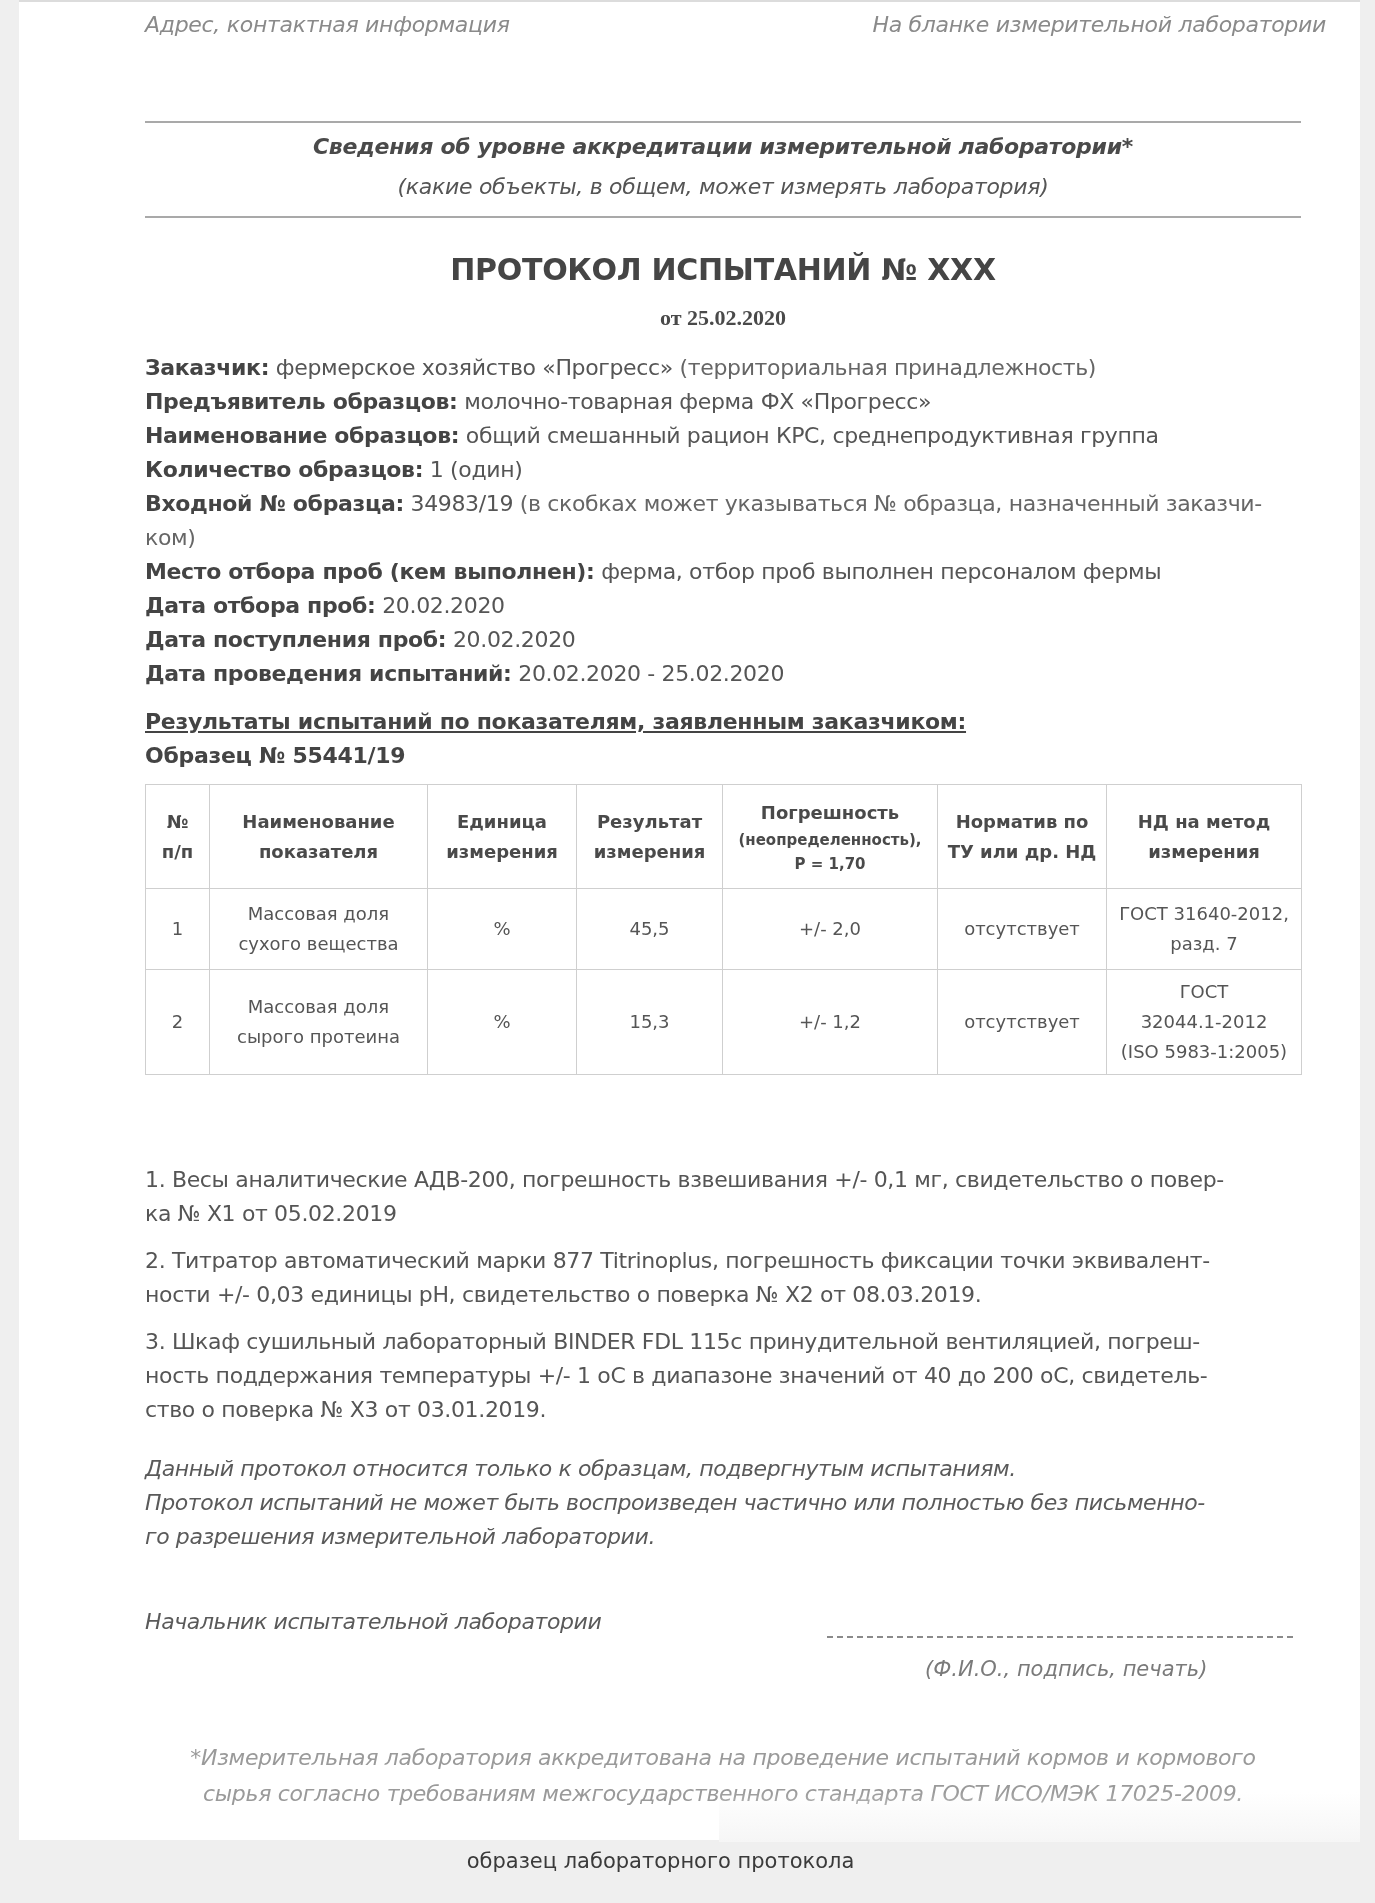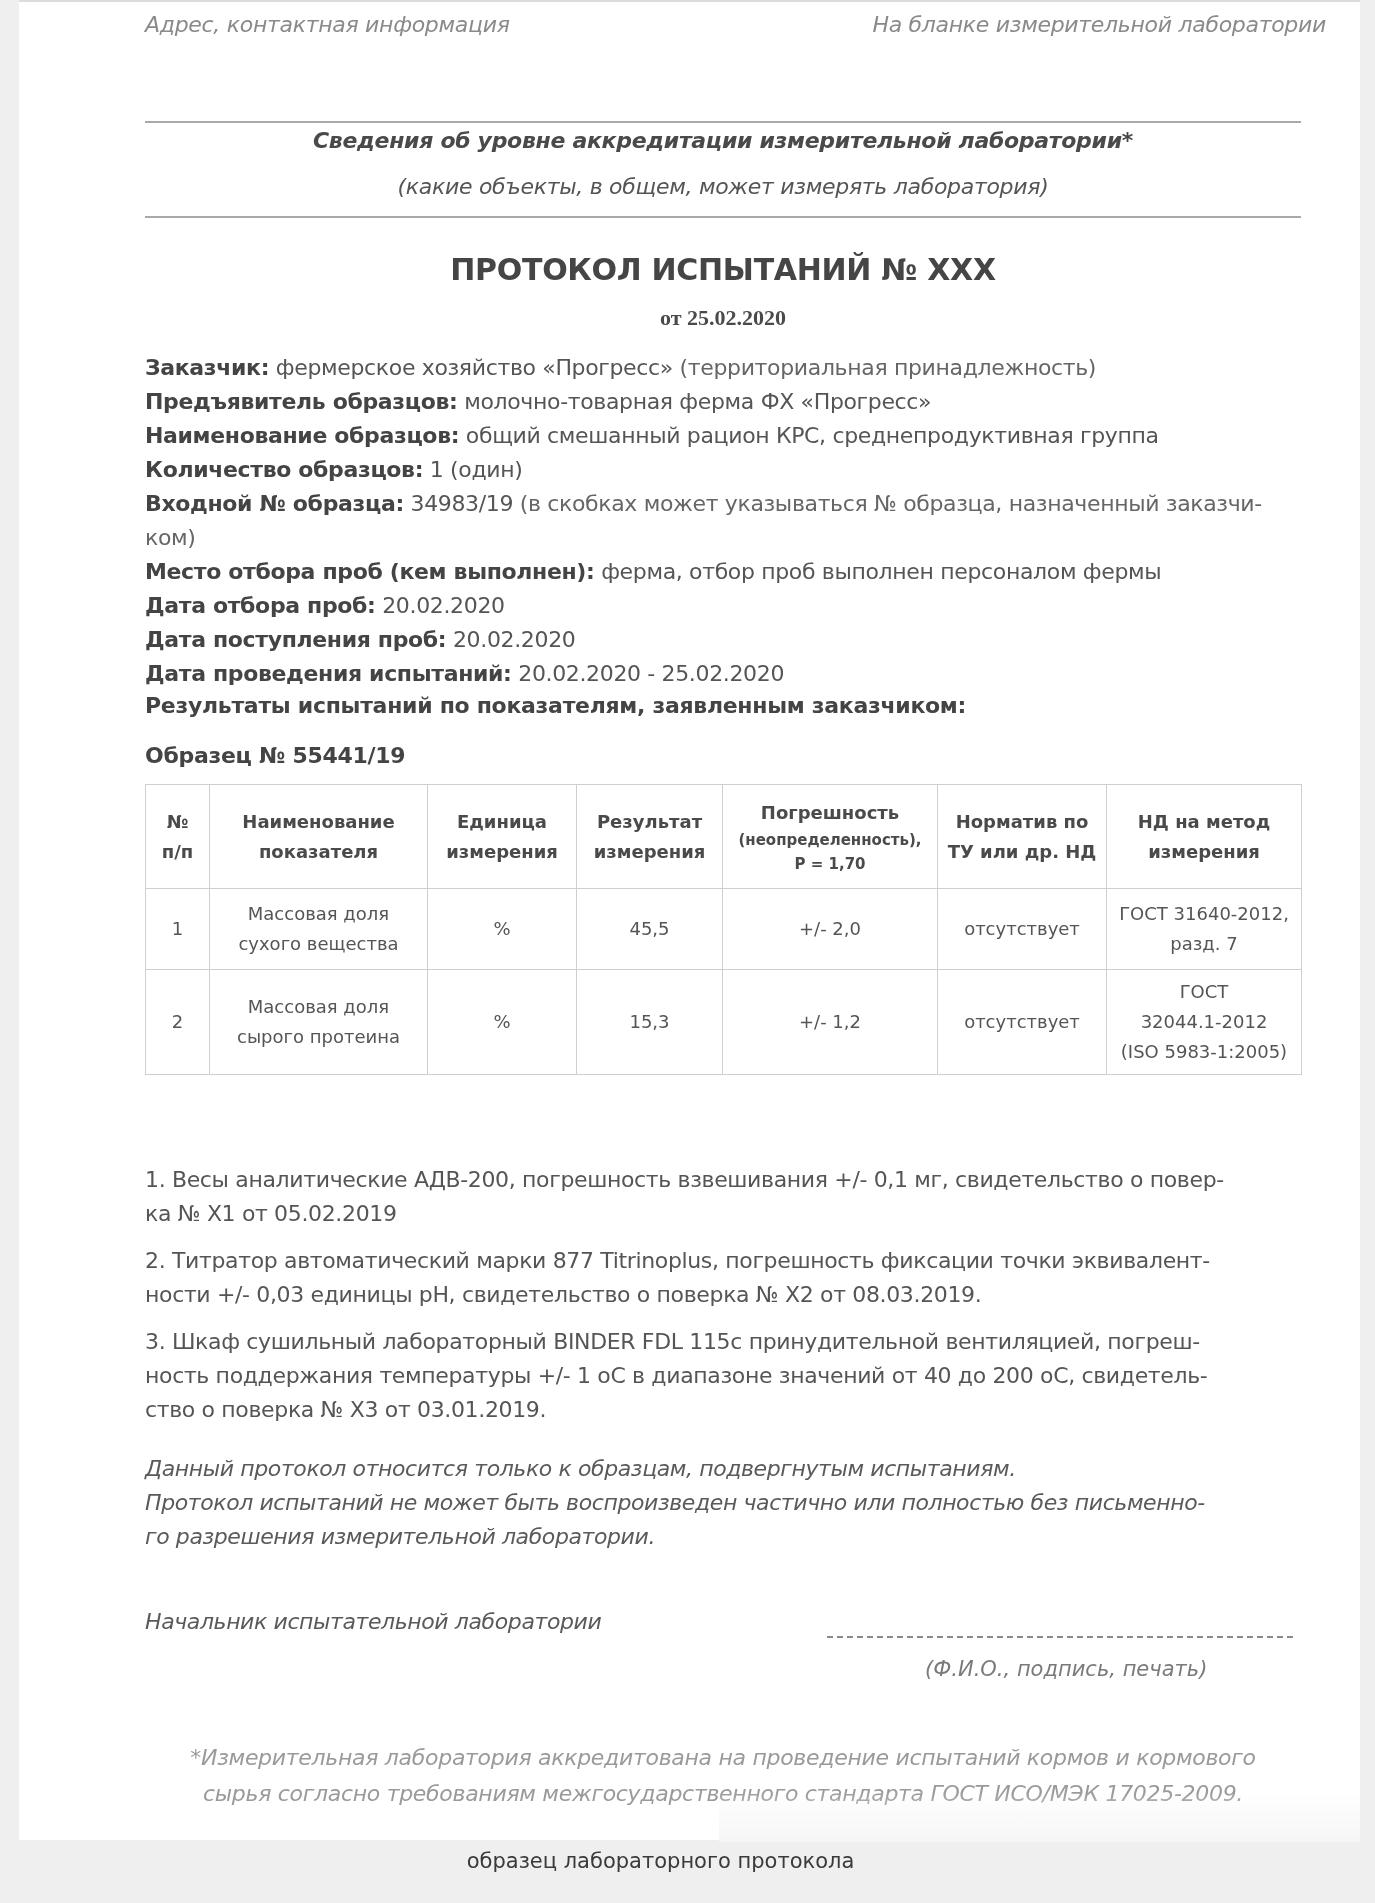--- a/index.html
+++ b/index.html
@@ -41,21 +41,21 @@
   .caption { position: absolute; left: 0; top: 1849px; width: 1321px; text-align: center; font-size: 21px; color: #3a3a3a; }
 </style>
 </head>
 <body>
 
 <div class="page">
   <div class="abs hdr" style="left:126px;">Адрес, контактная информация</div>
   <div class="abs hdr" style="right:34px;">На бланке измерительной лаборатории</div>
 
   <div class="rule" style="top:119px;"></div>
-  <div class="abs accr b" style="top:126px;">Сведения об уровне аккредитации измерительной лаборатории*</div>
+  <div class="abs accr b" style="top:132px;">Сведения об уровне аккредитации измерительной лаборатории*</div>
   <div class="abs accr" style="top:172px;">(какие объекты, в общем, может измерять лаборатория)</div>
   <div class="rule" style="top:214px;"></div>
 
   <div class="abs title">ПРОТОКОЛ ИСПЫТАНИЙ № XXX</div>
   <div class="abs date">от 25.02.2020</div>
 
   <div class="fields">
     <div class="row">
       <span class="lbl">Заказчик:</span>
       <span>фермерское хозяйство «Прогресс»</span>
@@ -92,21 +92,21 @@
     <div class="row">
       <span class="lbl">Дата поступления проб:</span>
       <span>20.02.2020</span>
     </div>
     <div class="row">
       <span class="lbl">Дата проведения испытаний:</span>
       <span>20.02.2020 - 25.02.2020</span>
     </div>
   </div>
 
-  <div class="abs sec-h" style="top:691px;">Результаты испытаний по показателям, заявленным заказчиком:</div>
+  <div class="abs sec-h" style="top:707px;text-decoration:underline;">Результаты испытаний по показателям, заявленным заказчиком:</div>
   <div class="abs sec-h" style="top:741px;">Образец № 55441/19</div>
 
   <table class="res">
     <colgroup>
       <col style="width:64px">
         <col style="width:218px">
         <col style="width:149px">
         <col style="width:146px">
         <col style="width:215px">
         <col style="width:169px">

